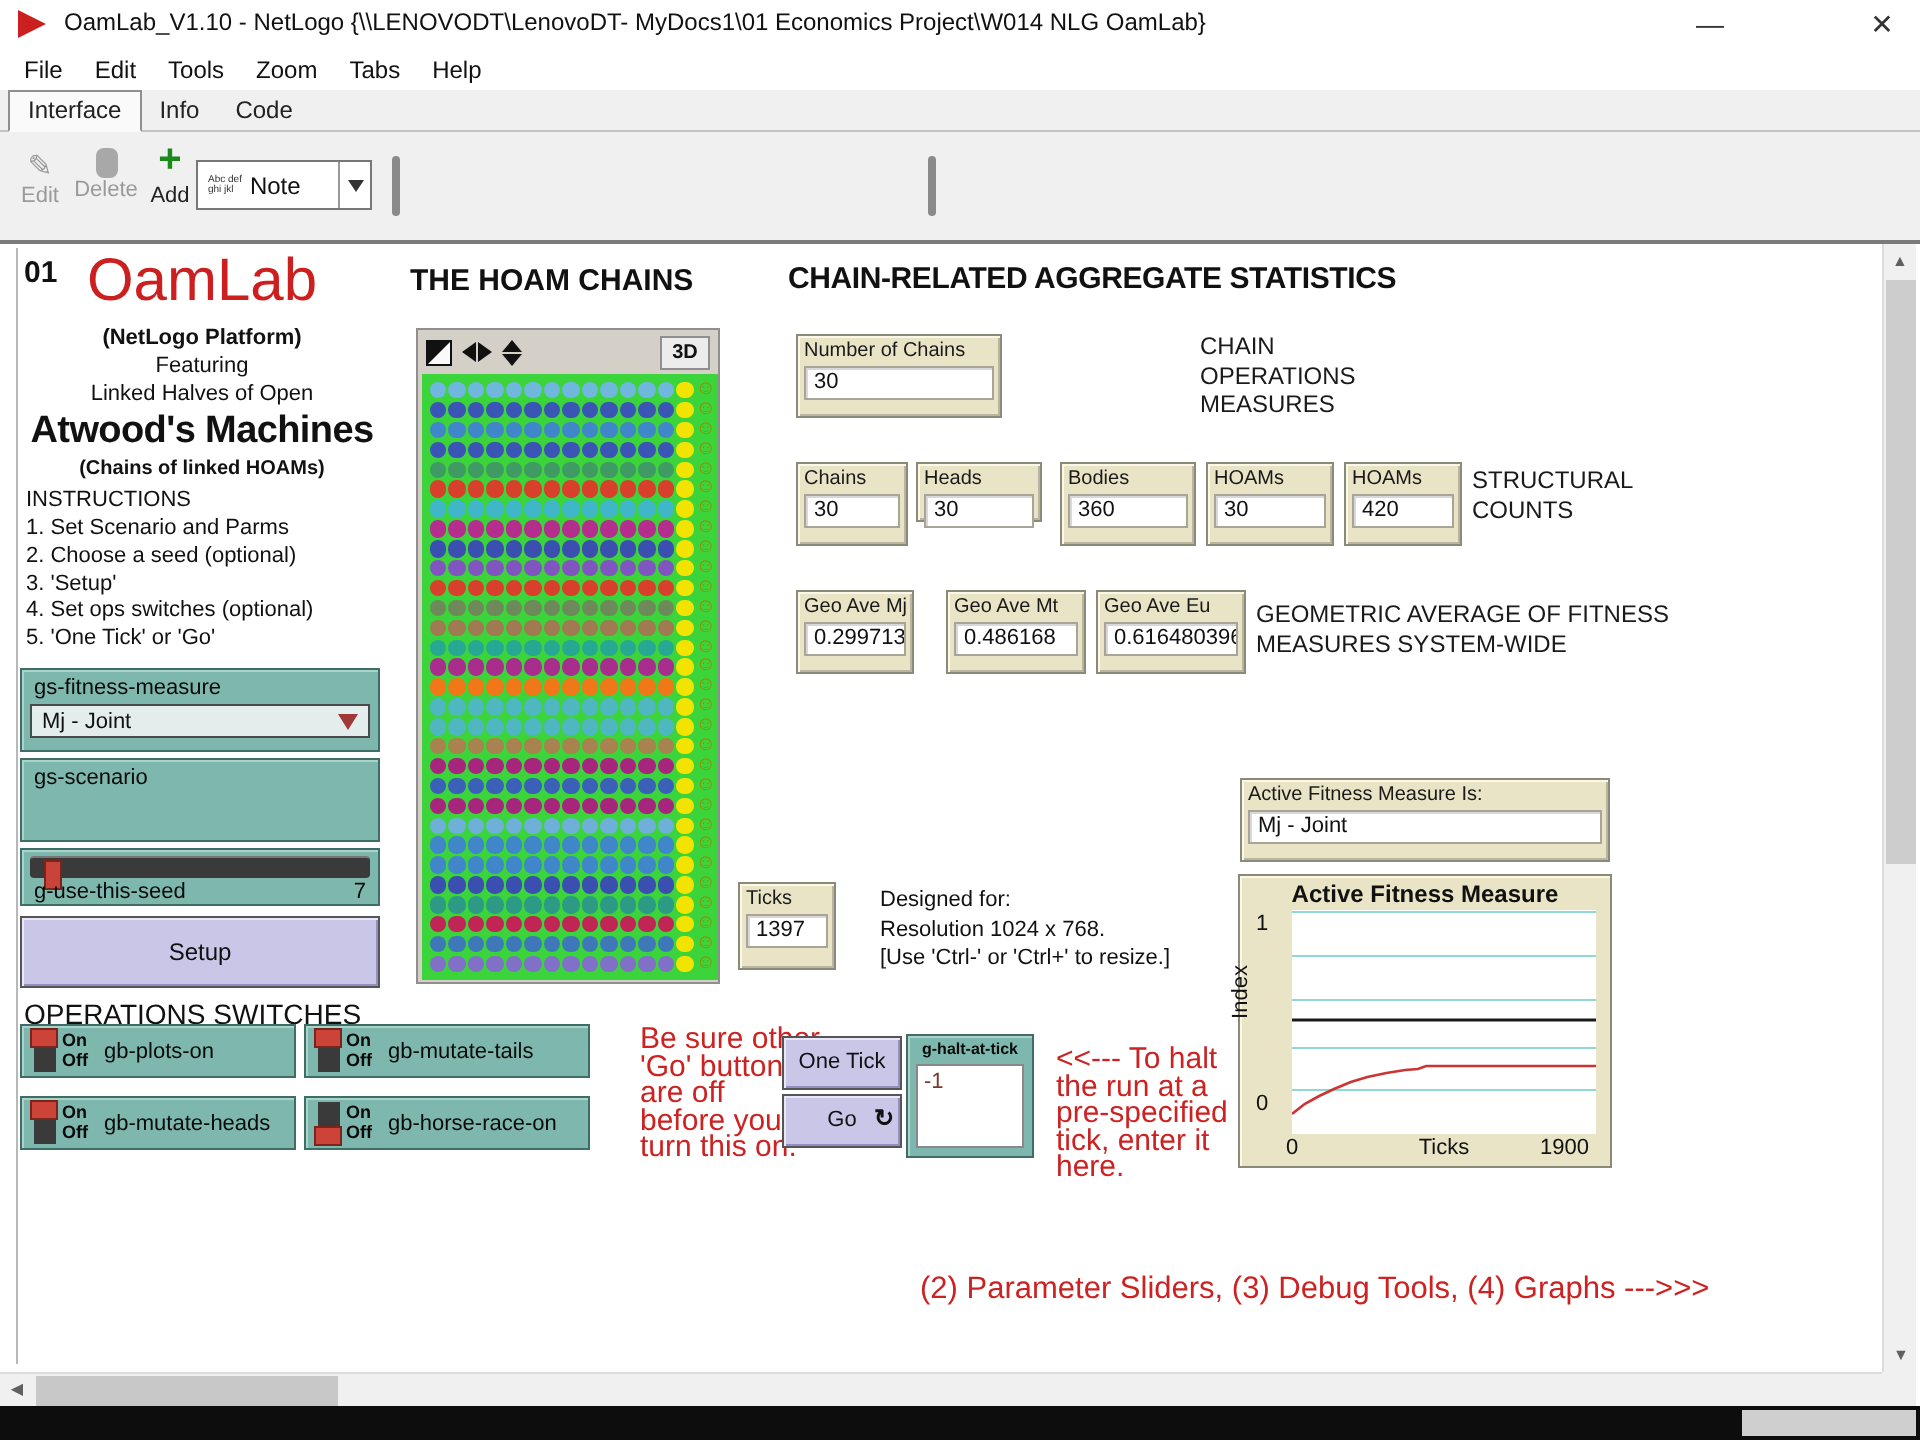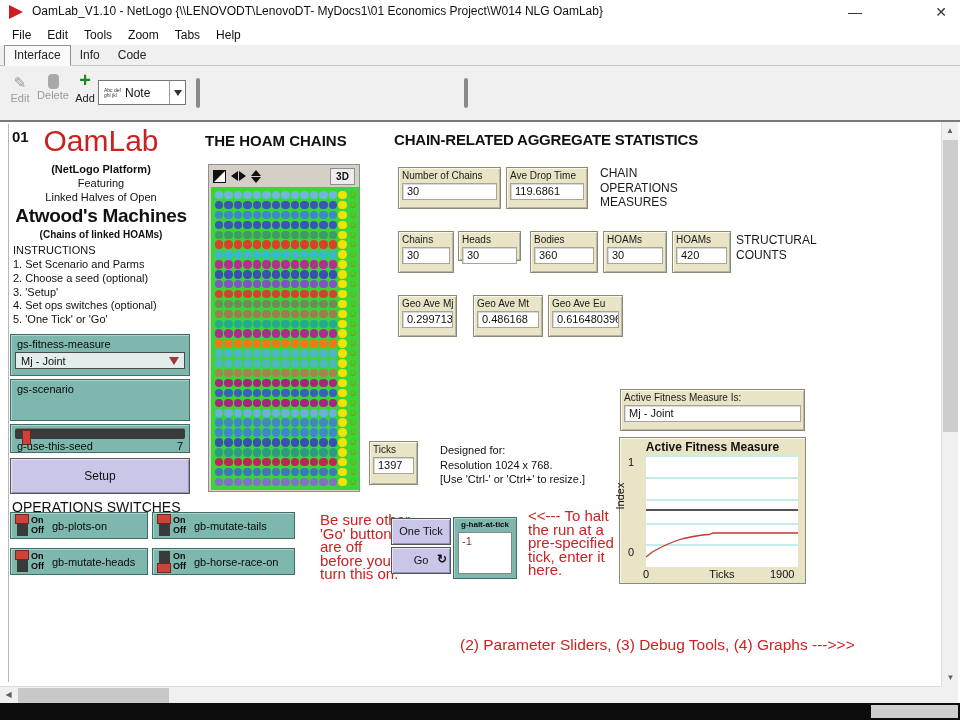--- a/index.html
+++ b/index.html
@@ -319,24 +319,20 @@
           </div>
       </div>
     </div>
 
     <div class="abs" id="stats-heading">CHAIN-RELATED AGGREGATE STATISTICS</div>
 
     <div class="abs monitor" style="left:398px;top:45px;width:103px;height:42px;">
       <div class="mlabel">Number of Chains</div>
         <div class="mvalue">30</div>
     </div>
-    <div class="abs monitor" style="left:506px;top:45px;width:82px;height:42px;">
-      <div class="mlabel">Ave Drop Time</div>
-        <div class="mvalue">119.6861</div>
-    </div>
     <div class="abs side-label" style="left:600px;top:44px;">CHAIN
 OPERATIONS
 MEASURES</div>
 
     <div class="abs monitor" style="left:398px;top:109px;width:56px;height:42px;">
       <div class="mlabel">Chains</div>
         <div class="mvalue">30</div>
     </div>
     <div class="abs monitor" style="left:458px;top:109px;width:63px;height:30px;">
       <div class="mlabel">Heads</div>
@@ -362,20 +358,22 @@
         <div class="mvalue">0.299713</div>
     </div>
     <div class="abs monitor" style="left:473px;top:173px;width:70px;height:42px;">
       <div class="mlabel">Geo Ave Mt</div>
         <div class="mvalue">0.486168</div>
     </div>
     <div class="abs monitor" style="left:548px;top:173px;width:75px;height:42px;">
       <div class="mlabel">Geo Ave Eu</div>
         <div class="mvalue">0.61648039680</div>
     </div>
+    <div class="abs side-label" style="left:628px;top:178px;">GEOMETRIC AVERAGE OF FITNESS
+MEASURES SYSTEM-WIDE</div>
 
     <div class="abs monitor" style="left:369px;top:319px;width:49px;height:44px;">
       <div class="mlabel">Ticks</div>
         <div class="mvalue">1397</div>
     </div>
     <div class="abs" style="left:440px;top:321px;font-size:11px;line-height:14.5px;color:#111;" class2="pre"><span class="pre">Designed for:
 Resolution 1024 x 768.
 [Use 'Ctrl-' or 'Ctrl+' to resize.]</span></div>
 
     <div class="abs rednote" style="left:320px;top:391px;">Be sure other
@@ -385,21 +383,21 @@
 turn this on.</div>
     <div class="abs nl-button" id="onetick-btn">One Tick</div>
     <div class="abs nl-button" id="go-btn">
       <span>Go</span>
       <span id="go-ico">↻</span>
     </div>
     <div class="abs" id="halt-box">
       <div class="abs" id="halt-lbl">g-halt-at-tick</div>
       <div class="abs" id="halt-val">-1</div>
     </div>
-    <div class="abs rednote" style="left:528px;top:387px;">&lt;&lt;---   To halt
+    <div class="abs rednote" style="left:528px;top:401px;">&lt;&lt;---   To halt
 the run at a
 pre-specified
 tick, enter it
 here.</div>
 
     <div class="abs monitor" style="left:620px;top:267px;width:185px;height:42px;">
       <div class="mlabel">Active Fitness Measure Is:</div>
         <div class="mvalue">Mj - Joint</div>
     </div>
 

